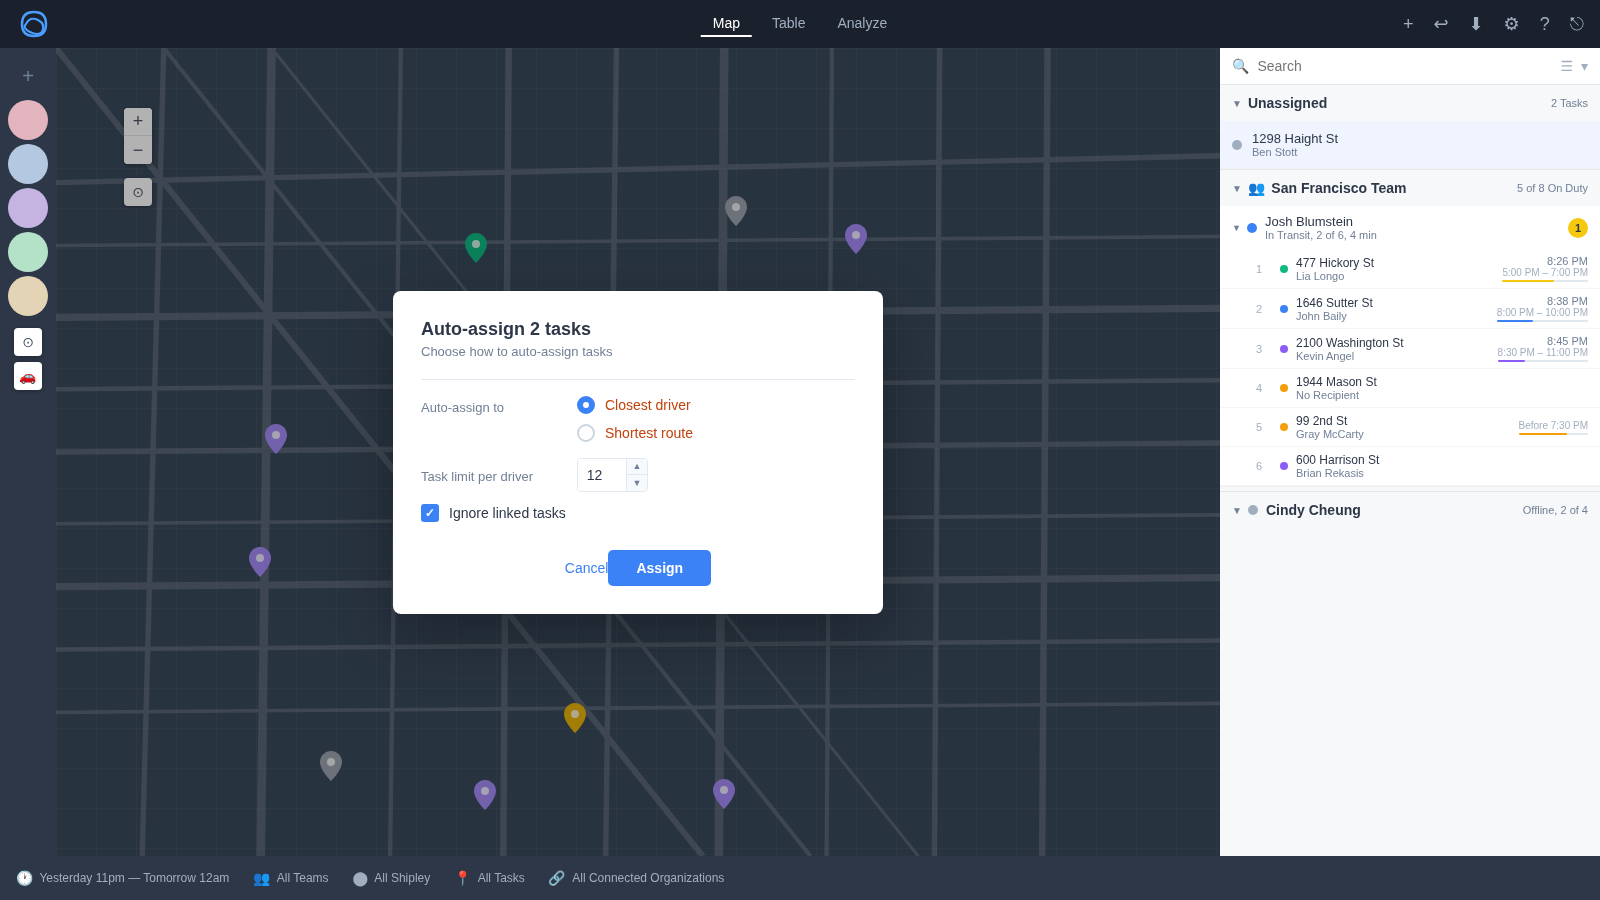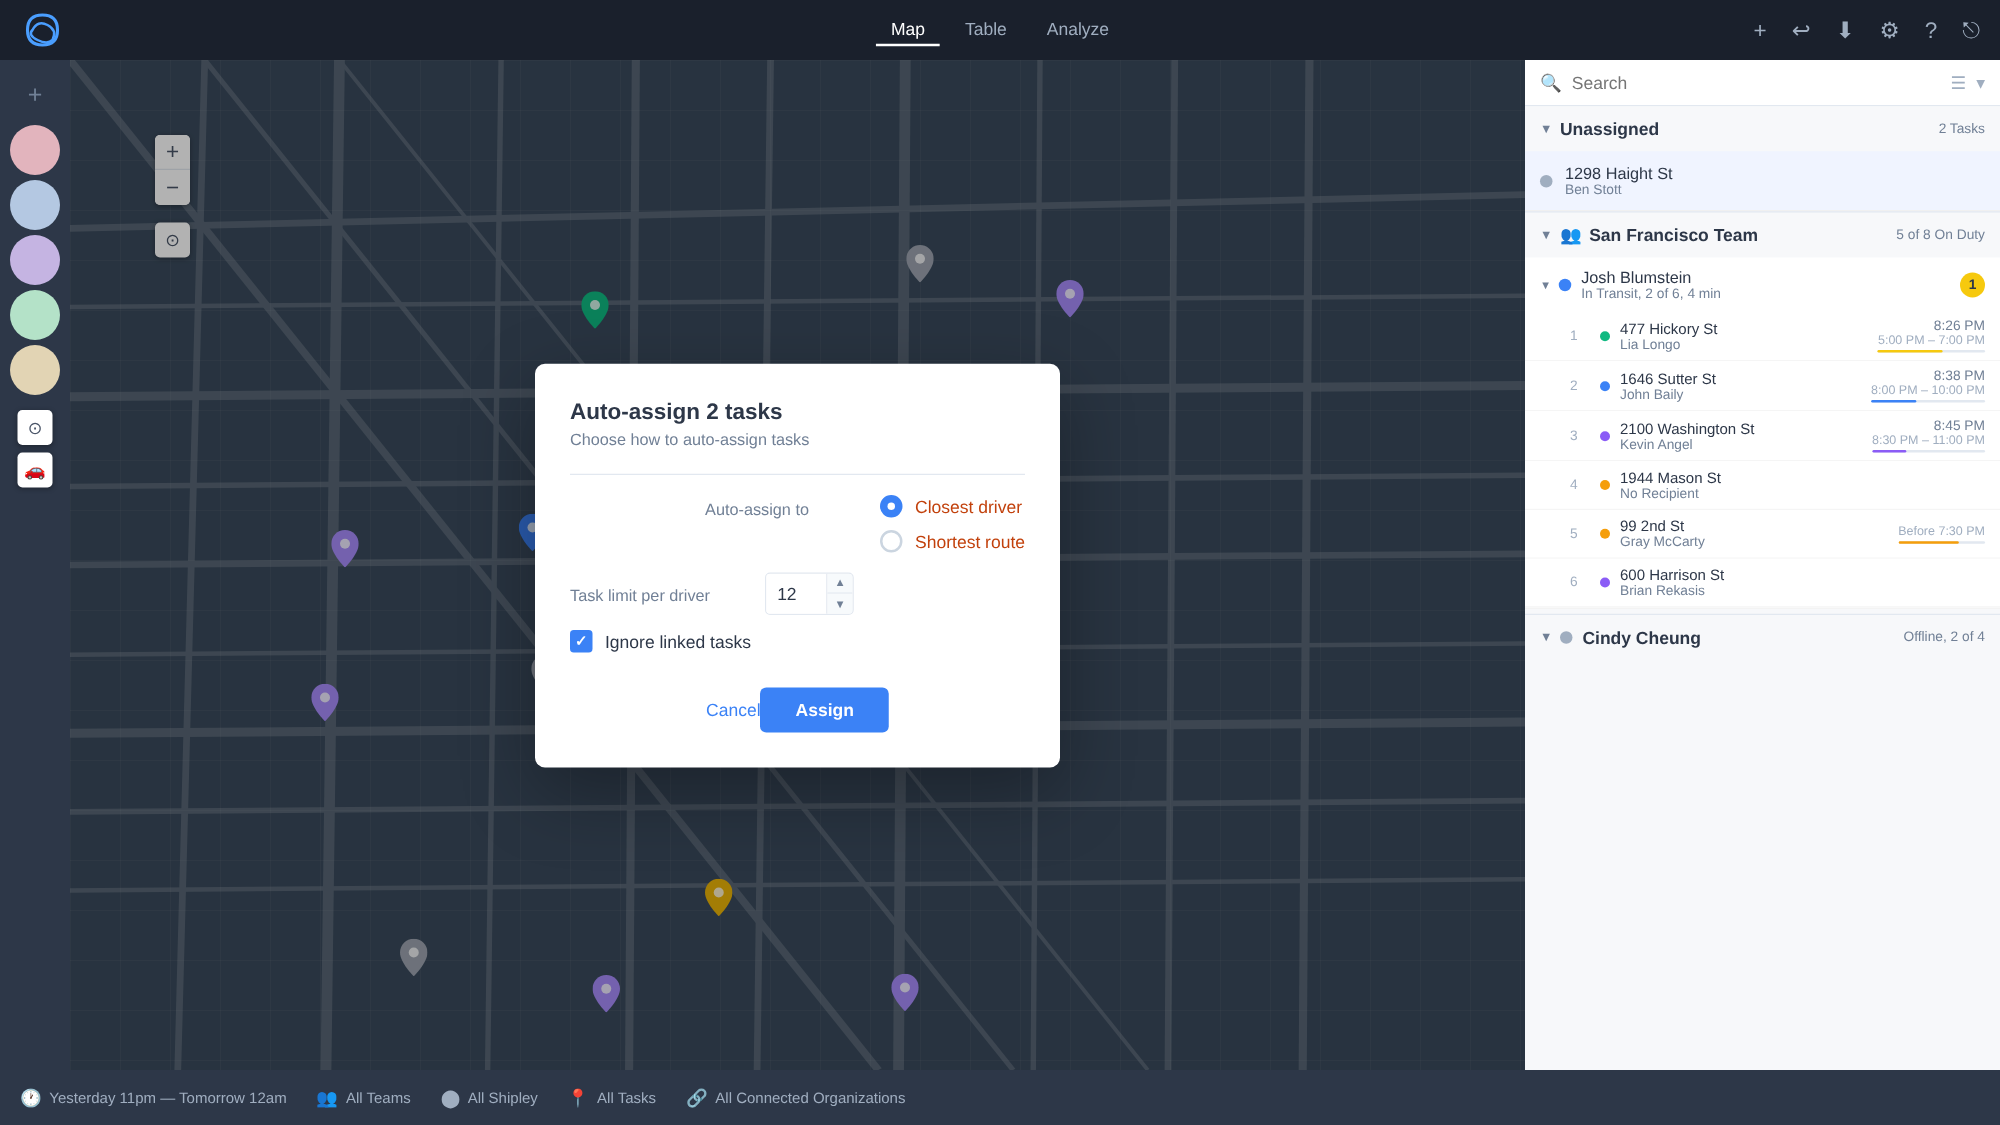--- a/index.html
+++ b/index.html
@@ -98,30 +98,30 @@
     
     .modal-overlay {
       position: absolute; top: 0; left: 0; right: 0; bottom: 0;
       background: rgba(0,0,0,0.3);
       display: flex; align-items: center; justify-content: center;
       z-index: 100;
     }
     .modal {
       background: white;
       border-radius: 8px;
-      width: 420px;
+      width: 490px;
       padding: 28px;
       box-shadow: 0 20px 60px rgba(0,0,0,0.3);
     }
     .modal-title { font-size: 18px; font-weight: 600; color: #2d3748; margin-bottom: 4px; }
     .modal-subtitle { font-size: 13px; color: #718096; margin-bottom: 20px; }
     .modal-divider { border: none; border-top: 1px solid #e2e8f0; margin: 16px 0; }
 
     .modal-row {
-      display: flex; align-items: flex-start; margin-bottom: 8px; justify-content: flex-end;
+      display: flex; align-items: flex-start; gap: 16px; margin-bottom: 8px;
     }
     .modal-label { font-size: 13px; color: #718096; width: 140px; padding-top: 4px; }
     .modal-options { display: flex; flex-direction: column; gap: 10px; }
 
     .radio-option { display: flex; align-items: center; gap: 10px; cursor: pointer; }
     .radio-circle {
       width: 18px; height: 18px; border-radius: 50%; border: 2px solid #cbd5e0;
       display: flex; align-items: center; justify-content: center; flex-shrink: 0;
     }
     .radio-circle.selected { border-color: #3b82f6; background: #3b82f6; }

